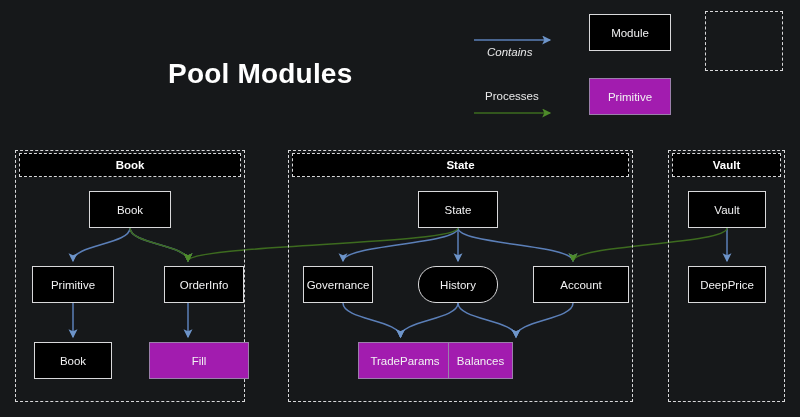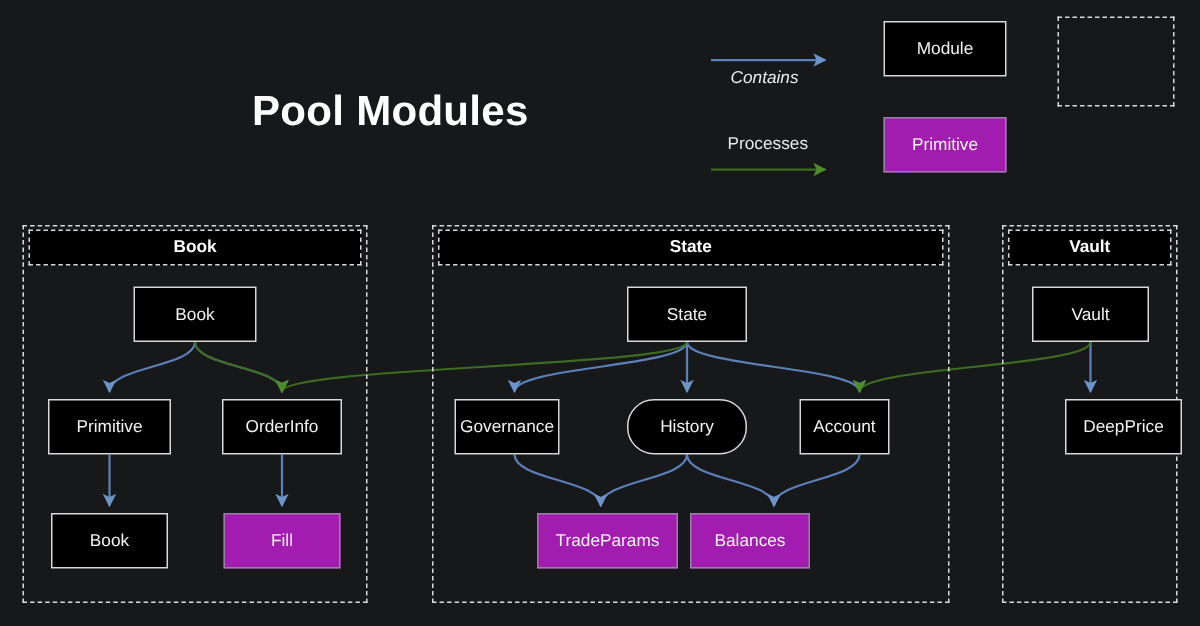--- a/index.html
+++ b/index.html
@@ -112,26 +112,26 @@
       <div class="group" style="left: 15px; top: 150px; width: 230px; height: 252px;"></div>
       <div class="group-header" style="left: 19px; top: 153px; width: 222px; height: 24px;">Book</div>
       <div class="group" style="left: 288px; top: 150px; width: 345px; height: 252px;"></div>
       <div class="group-header" style="left: 292px; top: 153px; width: 337px; height: 24px;">State</div>
       <div class="group" style="left: 668px; top: 150px; width: 117px; height: 252px;"></div>
       <div class="group-header" style="left: 672px; top: 153px; width: 109px; height: 24px;">Vault</div>
     </div>
   <div id="nodes">
       <div class="node" style="left: 89px; top: 191px; width: 82px; height: 37px;">Book</div>
       <div class="node" style="left: 32px; top: 266px; width: 82px; height: 37px;">Primitive</div>
-      <div class="node" style="left: 148px; top: 266px; width: 80px; height: 37px;">OrderInfo</div>
+      <div class="node" style="left: 164px; top: 266px; width: 80px; height: 37px;">OrderInfo</div>
       <div class="node" style="left: 34px; top: 342px; width: 78px; height: 37px;">Book</div>
-      <div class="node primitive" style="left: 149px; top: 342px; width: 78px; height: 37px;">Fill</div>
+      <div class="node primitive" style="left: 149px; top: 342px; width: 100px; height: 37px;">Fill</div>
       <div class="node" style="left: 418px; top: 191px; width: 80px; height: 37px;">State</div>
       <div class="node" style="left: 303px; top: 266px; width: 70px; height: 37px;">Governance</div>
       <div class="node" style="left: 418px; top: 266px; width: 80px; height: 37px; border-radius: 18px;">History</div>
-      <div class="node" style="left: 533px; top: 266px; width: 60px; height: 37px;">Account</div>
+      <div class="node" style="left: 533px; top: 266px; width: 96px; height: 37px;">Account</div>
       <div class="node primitive" style="left: 358px; top: 342px; width: 94px; height: 37px;">TradeParams</div>
-      <div class="node primitive" style="left: 460px; top: 342px; width: 80px; height: 37px;">Balances</div>
+      <div class="node primitive" style="left: 448px; top: 342px; width: 65px; height: 37px;">Balances</div>
       <div class="node" style="left: 688px; top: 191px; width: 78px; height: 37px;">Vault</div>
-      <div class="node" style="left: 688px; top: 266px; width: 78px; height: 37px; margin-left: 22px;">DeepPrice</div>
+      <div class="node" style="left: 688px; top: 266px; width: 78px; height: 37px;">DeepPrice</div>
     </div>
 
 </div>
 
 </body></html>

